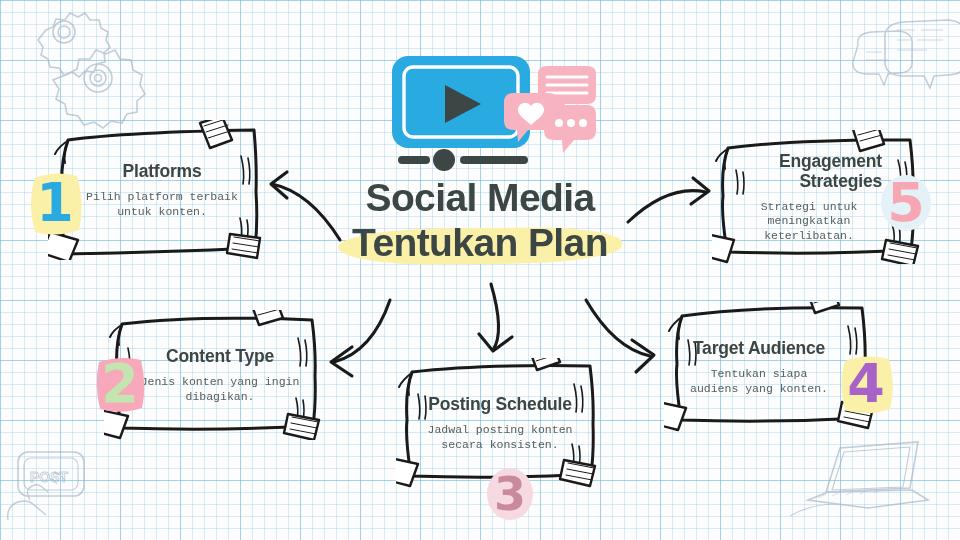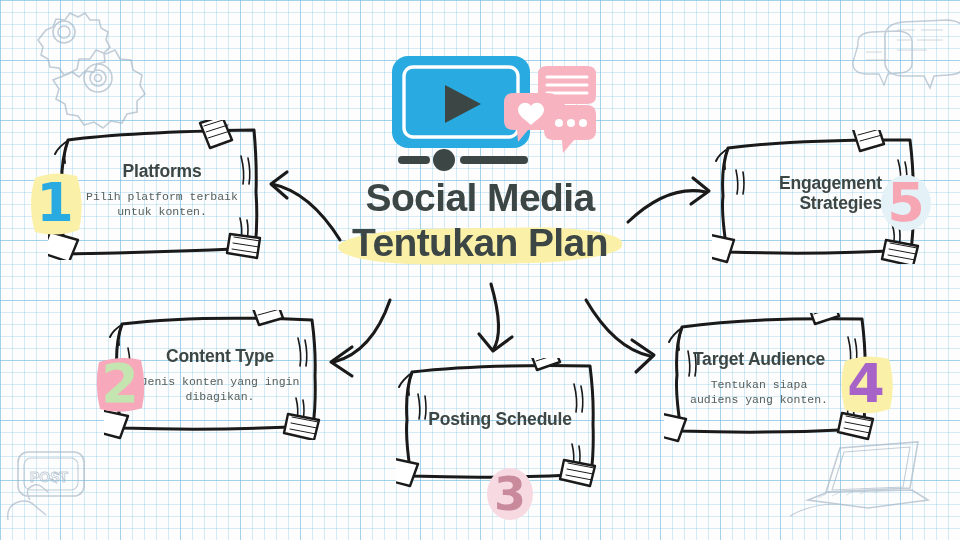--- a/index.html
+++ b/index.html
@@ -199,20 +199,21 @@
       <g stroke-width="2.4">
         <path d="M140 -4 l24 -6 8 24 -24 7z" fill="#ffffff"></path>
         <path d="M144 -1 l22 -6 M146 5 l22 -6 M148 11 l22 -6" stroke-width="1"></path>
         <path d="M174 110 l32 6 -5 20 -31 -7z" fill="#ffffff"></path>
         <path d="M178 113 l27 5 M177 119 l27 5 M176 125 l27 5" stroke-width="1"></path>
         <path d="M-6 104 l28 6 -7 22 -27 -7z" fill="#ffffff"></path>
       </g>
     </svg>
     <div class="body" style="padding:0 44px 0 24px;">
       <h3>Engagement Strategies</h3>
+      <p>Strategi untuk meningkatkan keterlibatan.</p>
     </div>
   </div>
   <div class="num" style="left:878px;top:172px;width:56px;height:62px;">
     <svg class="blob" viewBox="0 0 56 62">
       <ellipse cx="28" cy="31" rx="25" ry="28" fill="#e4f2f8"></ellipse>
     </svg>
     <span class="glyph" style="color:#f7a6b4;">5</span>
   </div>
 
   <div class="card" style="left:104px;top:310px;width:228px;height:130px;">
@@ -252,30 +253,31 @@
       <g stroke-width="2.4">
         <path d="M132 -12 l22 -8 10 24 -23 8z" fill="#ffffff"></path>
         <path d="M136 -9 l22 -7 M138 -3 l22 -7 M140 3 l22 -7" stroke-width="1"></path>
         <path d="M168 102 l31 6 -5 20 -30 -7z" fill="#ffffff"></path>
         <path d="M172 105 l26 5 M171 111 l26 5 M170 117 l26 5" stroke-width="1"></path>
         <path d="M-6 100 l28 6 -8 22 -27 -7z" fill="#ffffff"></path>
       </g>
     </svg>
     <div class="body" style="padding:0 12px;">
       <h3>Posting Schedule</h3>
+      <p>Jadwal posting konten secara konsisten.</p>
     </div>
   </div>
   <div class="num" style="left:485px;top:466px;width:50px;height:56px;font-size:46px;line-height:46px;">
     <svg class="blob" viewBox="0 0 50 56">
       <ellipse cx="25" cy="28" rx="23" ry="26" fill="#f7d9e2"></ellipse>
     </svg>
     <span class="glyph" style="color:#c98a9c;">3</span>
   </div>
 
-  <div class="card" style="left:664px;top:313px;width:212px;height:130px;">
+  <div class="card" style="left:664px;top:302px;width:212px;height:130px;">
     <svg class="frame" viewBox="0 0 212 130" fill="none" stroke="#1a1a1a" stroke-width="3" stroke-linecap="round" stroke-linejoin="round">
       <path d="M18 14 q70 -10 180 -8 q4 32 3 58 q1 30 -2 52 q-90 5 -182 2 q-6 -40 -4 -56 q-2 -28 5 -48z"></path>
       <path d="M19 14 q-10 7 -14 15 M18 15 q-5 12 -3 22" stroke-width="2"></path>
       <path d="M24 38 q3 15 1 25 M31 40 q2 13 0 23" stroke-width="1.6"></path>
       <path d="M184 24 q4 16 2 28 M191 26 q3 14 1 26" stroke-width="1.6"></path>
       <path d="M182 84 q3 12 1 22 M189 86 q2 11 0 20" stroke-width="1.6"></path>
       <g stroke-width="2.4">
         <path d="M142 -14 l24 -7 9 24 -24 8z" fill="#ffffff"></path>
         <path d="M146 -11 l22 -7 M148 -5 l22 -7 M150 1 l22 -7" stroke-width="1"></path>
         <path d="M178 100 l31 6 -5 20 -30 -7z" fill="#ffffff"></path>

